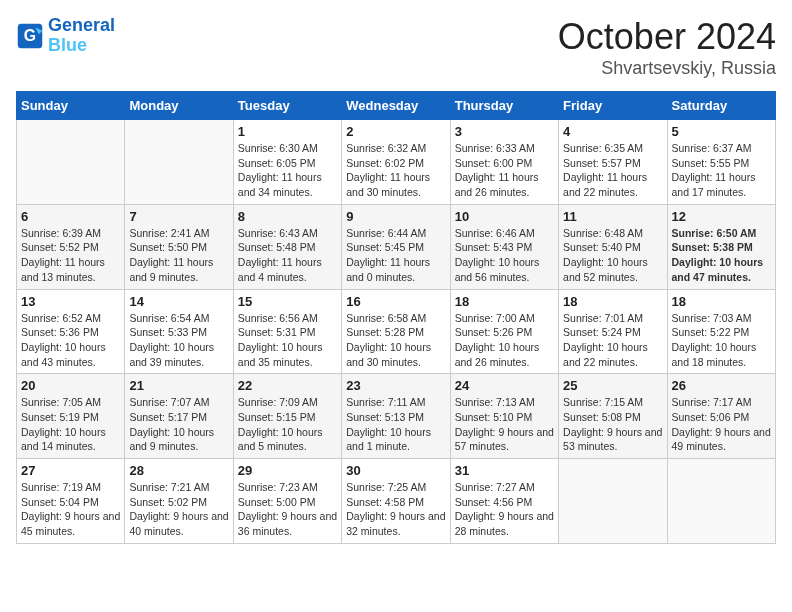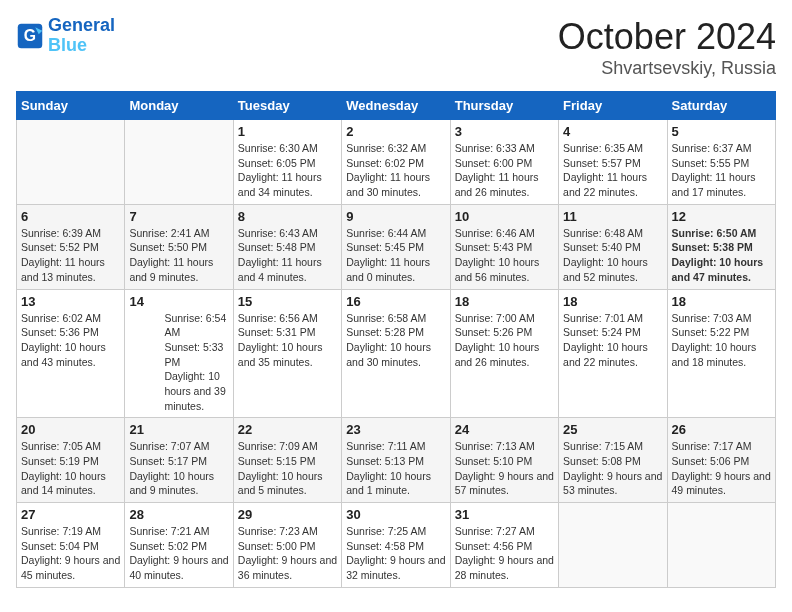--- a/index.html
+++ b/index.html
@@ -199,27 +199,27 @@
         <td>
           <span class="day-number">12</span>
           <div class="day-info" style="white-space: pre-line; font-weight: bold;">Sunrise: 6:50 AM
 Sunset: 5:38 PM
 Daylight: 10 hours and 47 minutes.</div>
         </td>
       </tr>
       <tr>
         <td>
           <span class="day-number">13</span>
-          <div class="day-info" style="white-space: pre-line;">Sunrise: 6:02 AM
+          <div class="day-info" style="white-space: pre-line;">Sunrise: 6:52 AM
 Sunset: 5:36 PM
 Daylight: 10 hours and 43 minutes.</div>
         </td>
         <td>
           <span class="day-number">14</span>
-          <div class="day-info" style="white-space: pre-line; margin-left: 35px;">Sunrise: 6:54 AM
+          <div class="day-info" style="white-space: pre-line;">Sunrise: 6:54 AM
 Sunset: 5:33 PM
 Daylight: 10 hours and 39 minutes.</div>
         </td>
         <td>
           <span class="day-number">15</span>
           <div class="day-info" style="white-space: pre-line;">Sunrise: 6:56 AM
 Sunset: 5:31 PM
 Daylight: 10 hours and 35 minutes.</div>
         </td>
         <td>

